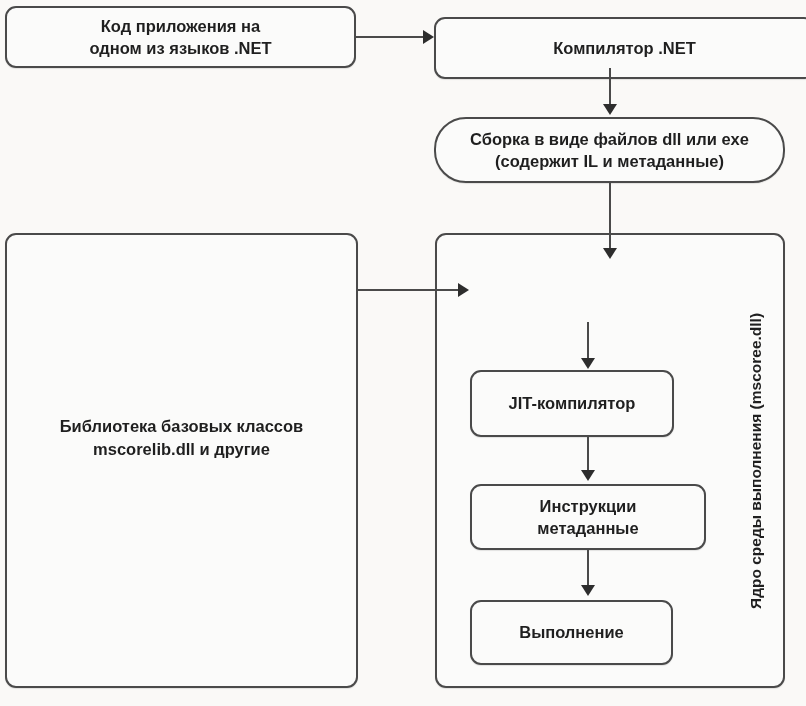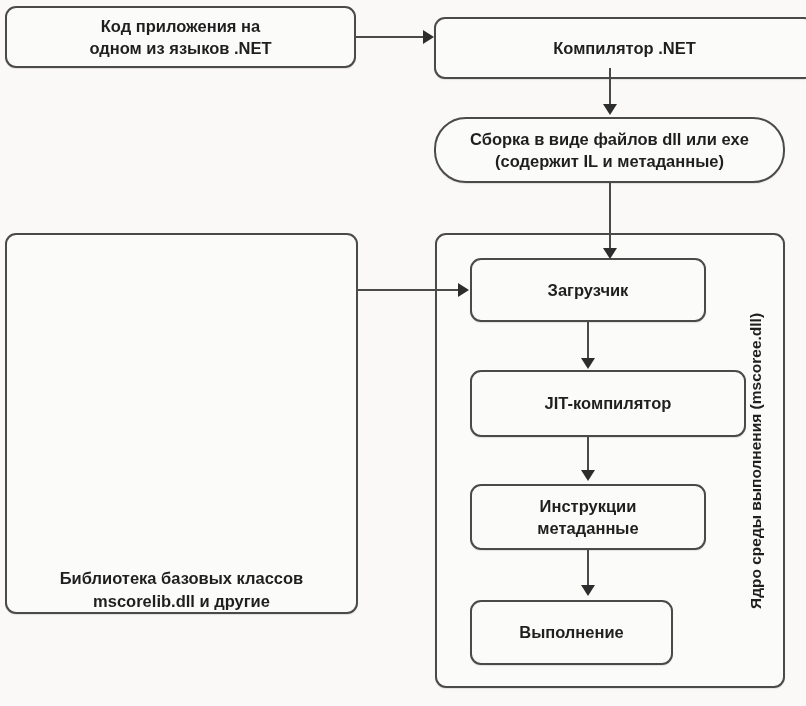--- a/index.html
+++ b/index.html
@@ -41,22 +41,22 @@
   }
   #box-compiler {
     left: 434px; top: 17px; width: 381px; height: 62px;
     font-size: 16.5px; font-weight: 600;
   }
   #box-assembly {
     left: 434px; top: 117px; width: 351px; height: 66px;
     font-size: 16.5px; font-weight: 600; border-radius: 32px;
   }
   #box-bcl {
-    left: 5px; top: 233px; width: 353px; height: 381px;
-    font-size: 16.5px; font-weight: 600; align-items: flex-end;
+    left: 5px; top: 233px; width: 353px; height: 455px;
+    font-size: 16.5px; font-weight: 600;
   }
   #box-bcl .label { margin-top: -46px; }
 
   #box-runtime {
     left: 435px; top: 233px; width: 350px; height: 455px;
     display: block;
   }
   #runtime-vertical-label {
     position: absolute;
     right: 10px;
@@ -68,21 +68,21 @@
     justify-content: center;
     writing-mode: vertical-rl;
     transform: rotate(180deg);
     font-size: 15.5px;
     font-weight: 600;
     color: #1f1f1f;
     white-space: nowrap;
   }
 
   #box-loader   { left: 470px; top: 258px; width: 236px; height: 64px; font-size: 16.5px; font-weight: 600; }
-  #box-jit      { left: 470px; top: 370px; width: 276px; height: 67px; font-size: 16.5px; font-weight: 600; }
+  #box-jit      { left: 470px; top: 370px; width: 204px; height: 67px; font-size: 16.5px; font-weight: 600; }
   #box-asm      { left: 470px; top: 484px; width: 236px; height: 66px; font-size: 16.5px; font-weight: 600; }
   #box-exec     { left: 470px; top: 600px; width: 203px; height: 65px; font-size: 16.5px; font-weight: 600; }
 
   
   .conn {
     position: absolute;
     background: #4a4a4a;
   }
   .conn.h { height: 2px; }
   .conn.v { width: 2px; }
@@ -145,23 +145,20 @@
 
   <div class="box" id="box-bcl">
     <span class="label">Библиотека базовых классов
 mscorelib.dll и другие</span>
   </div>
 
   <div class="box" id="box-runtime">
     <div id="runtime-vertical-label">Ядро среды выполнения (mscoree.dll)</div>
   </div>
 
-  <div class="box" id="box-loader">
-    <span class="label">Загрузчик</span>
-  </div>
 
   <div class="box" id="box-jit">
     <span class="label">JIT-компилятор</span>
   </div>
 
   <div class="box" id="box-asm">
     <span class="label">Инструкции
 метаданные</span>
   </div>
 

